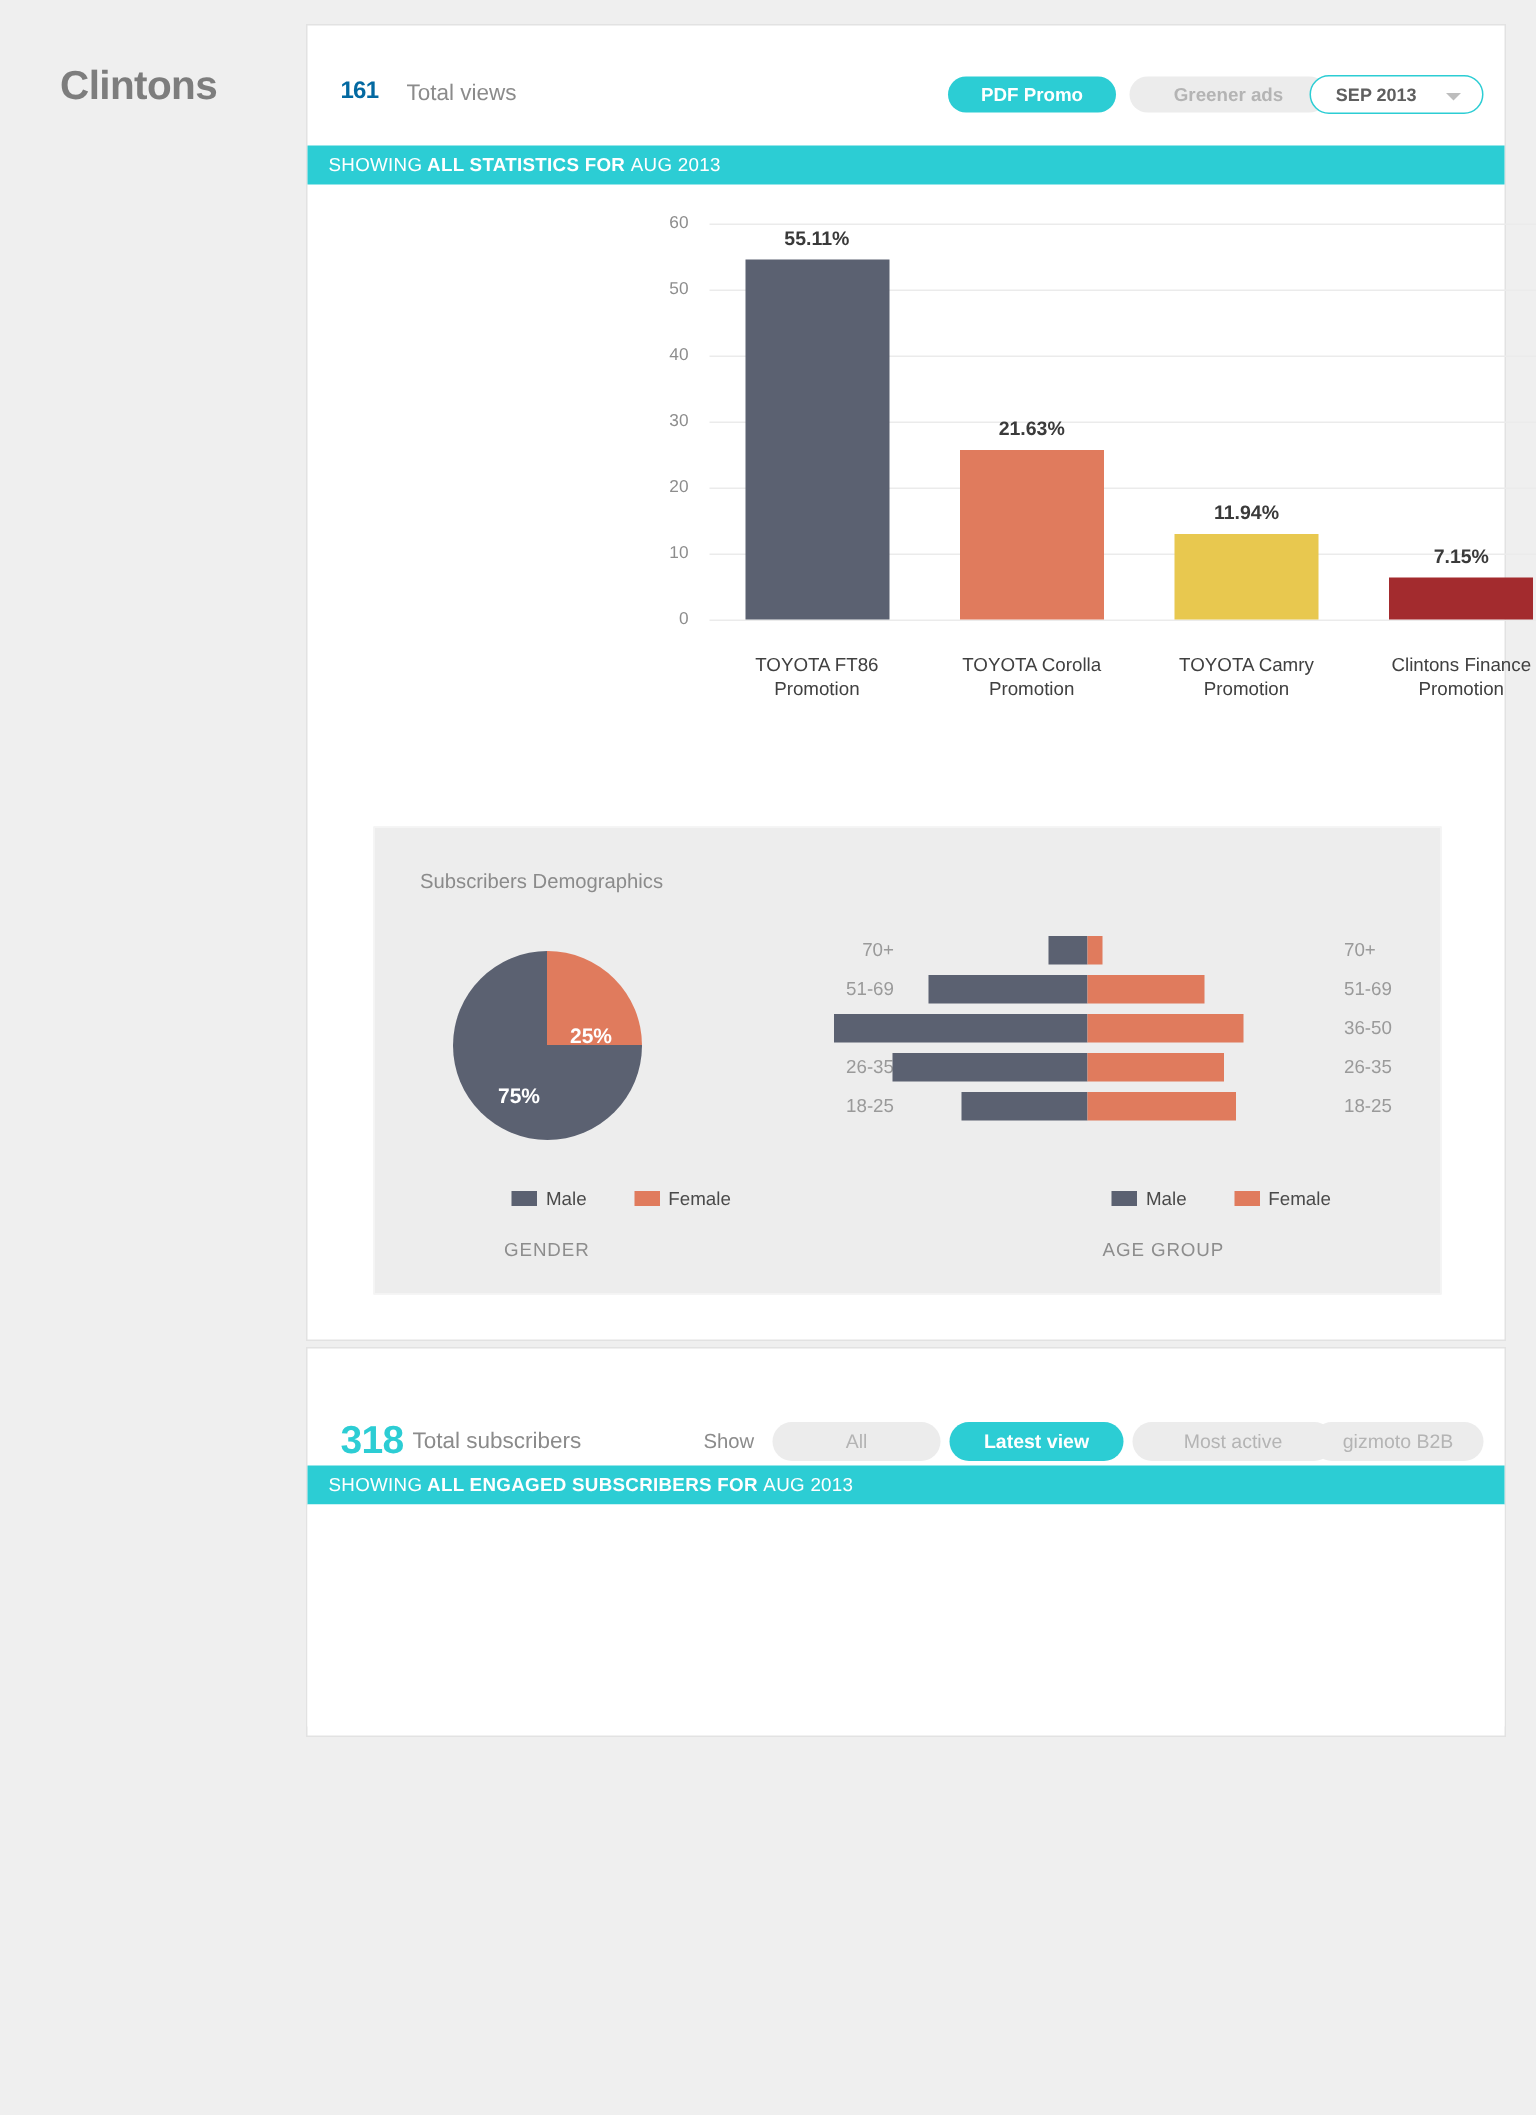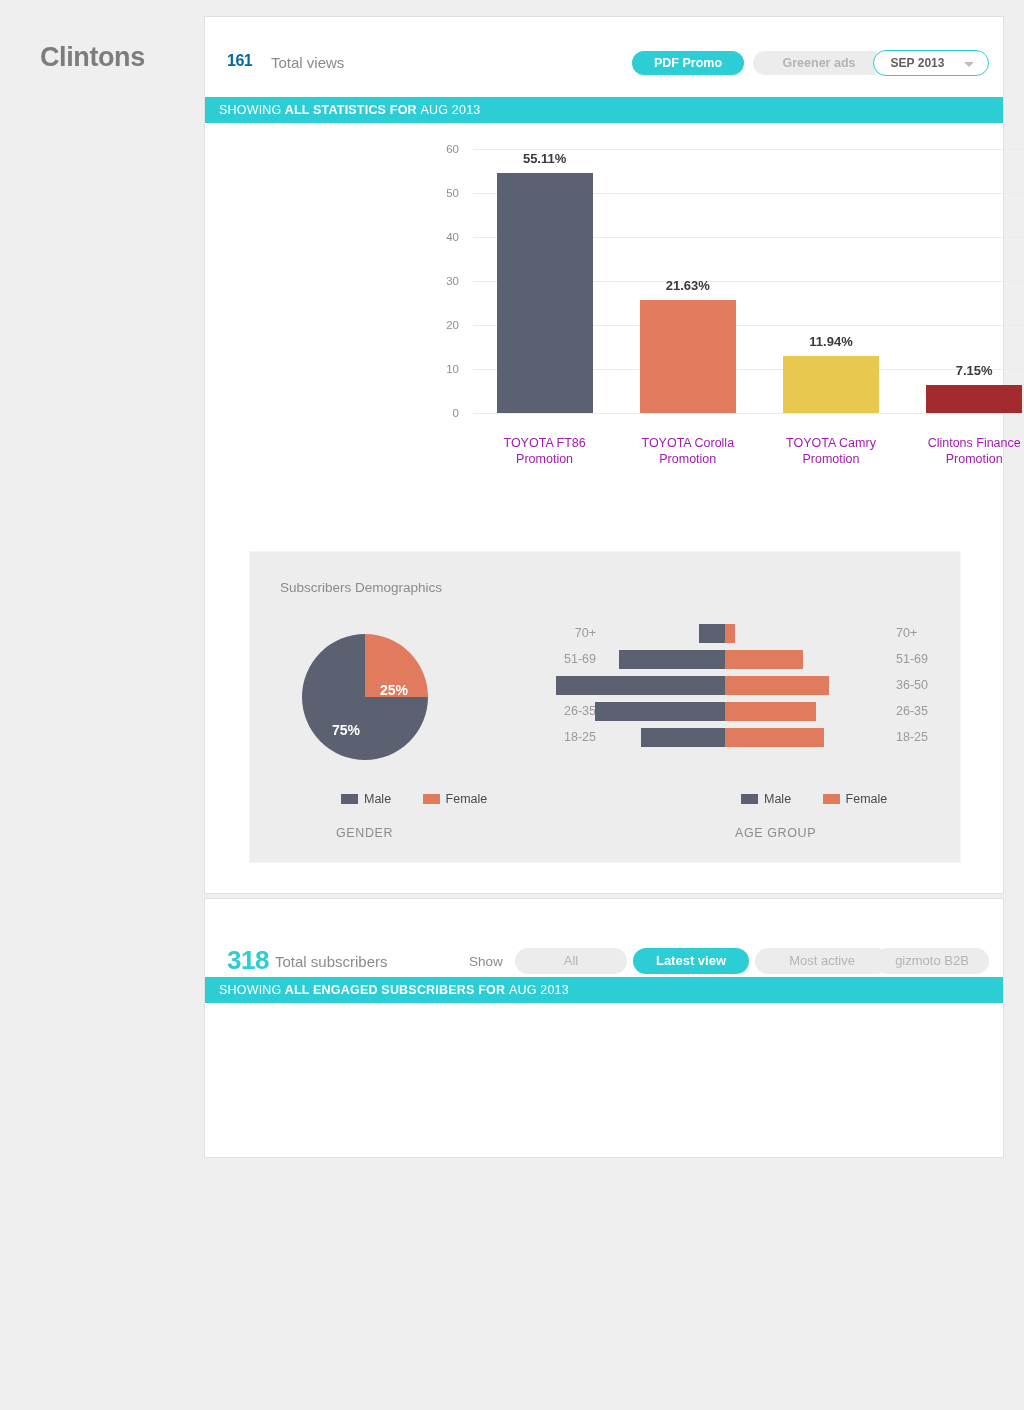--- a/index.html
+++ b/index.html
@@ -95,21 +95,21 @@
     text-align: right; font-size: 11.5px; color: #8d8d8d;
     transform: translateY(-50%);
   }
   .bar { position: absolute; bottom: 0; }
   .bar-val {
     position: absolute; left: 50%; transform: translateX(-50%);
     white-space: nowrap; font-size: 13px; font-weight: bold; color: #3a3a3a;
   }
   .cat {
     position: absolute; top: 286px; text-align: center;
-    font-size: 12.5px; color: #a21caf; line-height: 16px; white-space: pre-line;
+    font-size: 12.5px; color: #404040; line-height: 16px; white-space: pre-line;
   }
 
   
   .demo {
     position: absolute; left: 44px; top: 534px;
     width: 712px; height: 312px;
     background: #ededed; border: 1px solid #f4f4f4;
   }
   .demo-title { position: absolute; left: 30px; top: 28px; font-size: 13.5px; color: #8b8b8b; }
 

